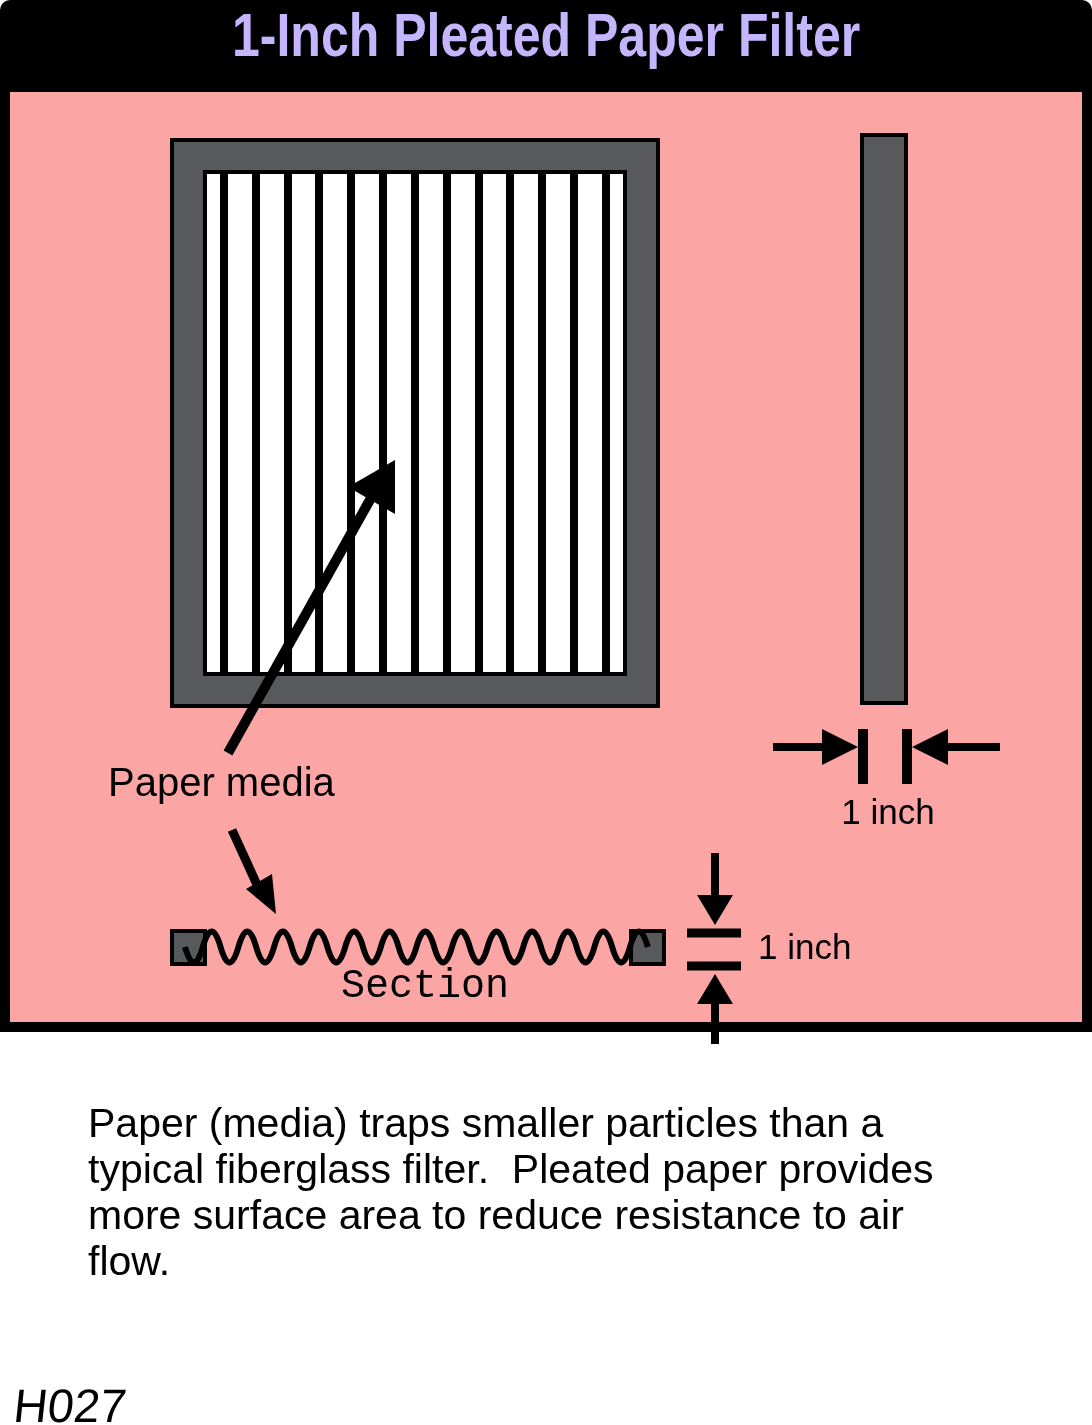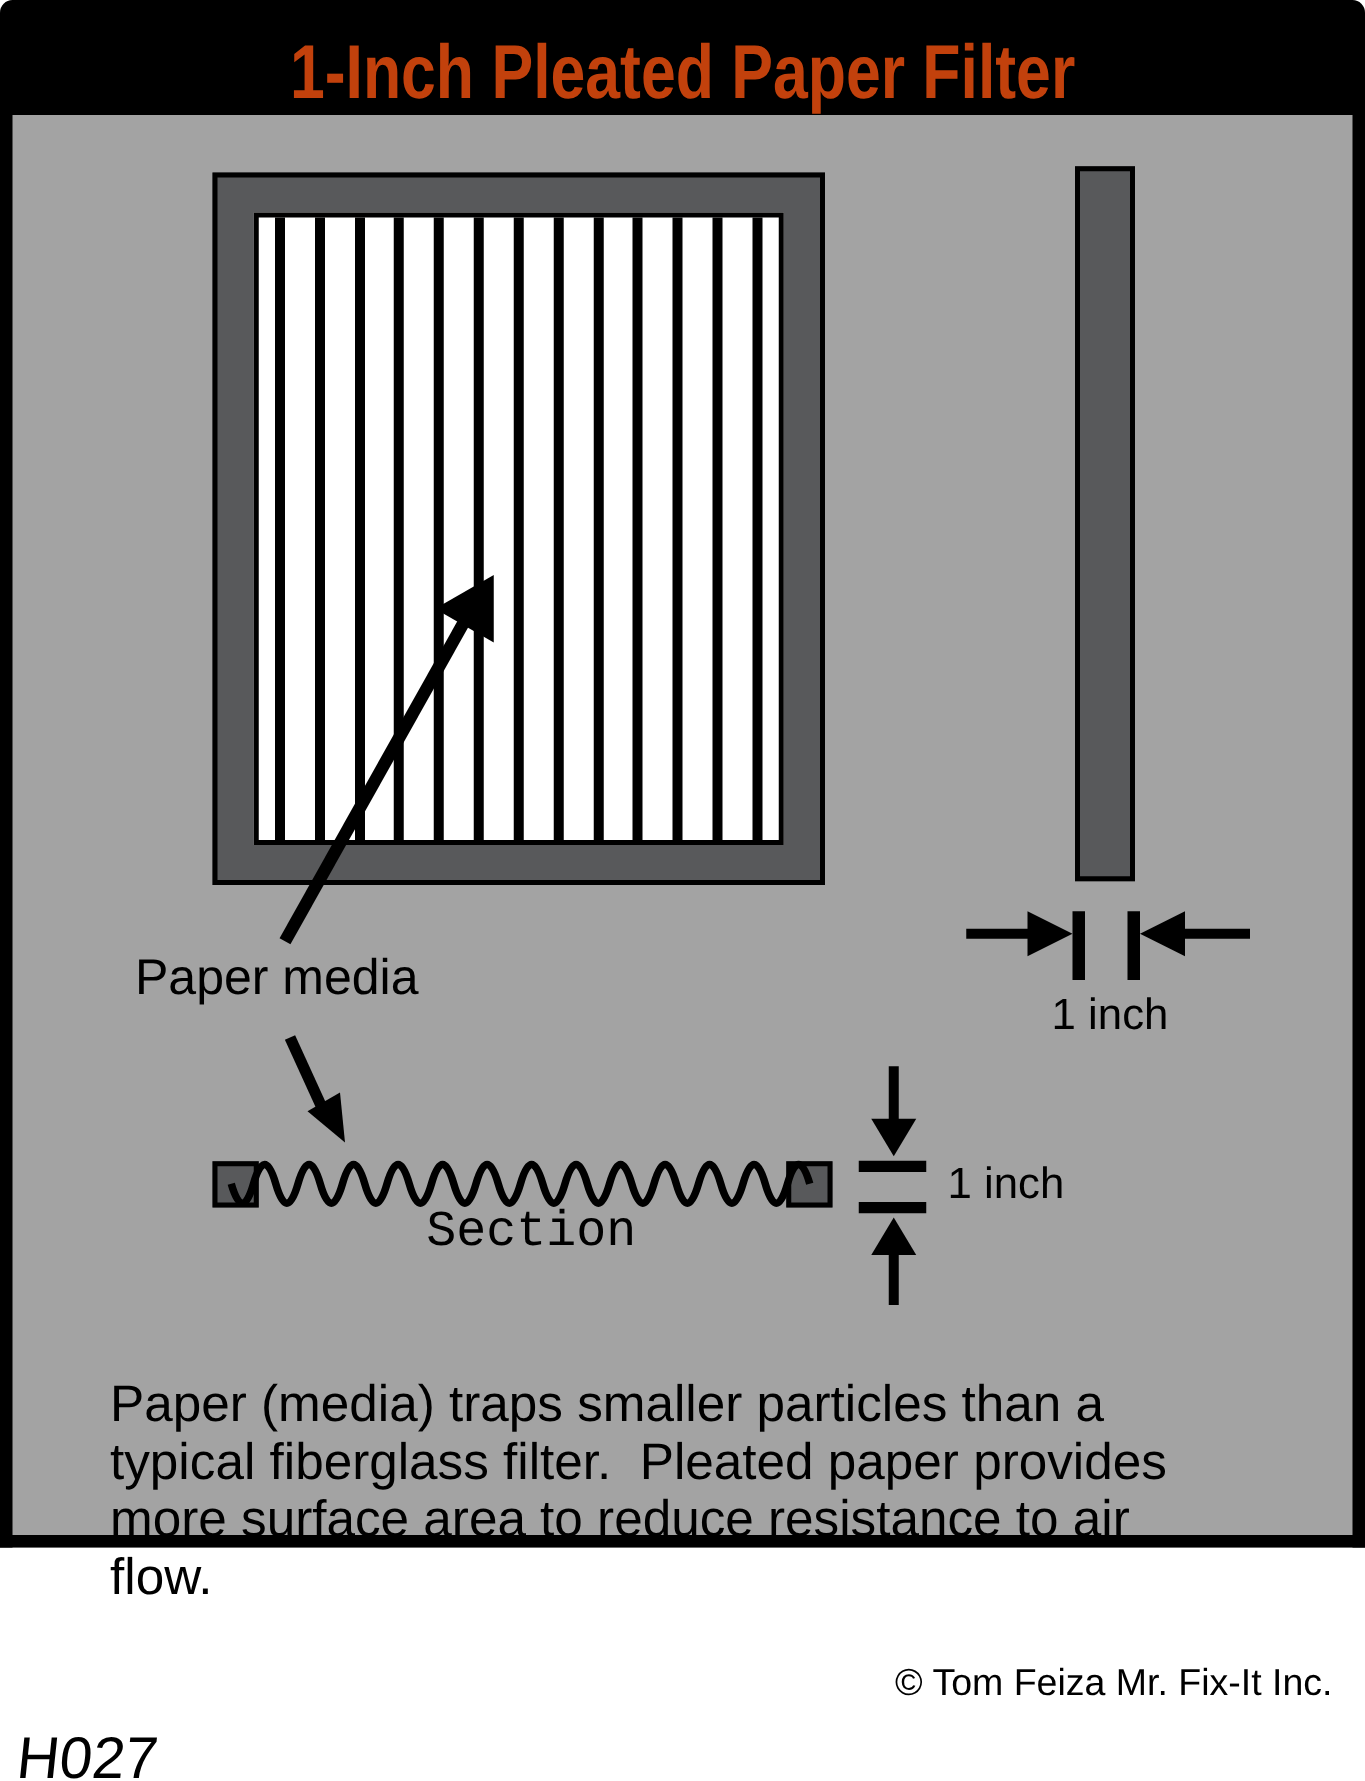--- a/index.html
+++ b/index.html
@@ -6,32 +6,32 @@
   #canvas{
     position:relative;
     width:1092px;height:1425px;
     background:#fff;
     font-family:"Liberation Sans",sans-serif;
     overflow:hidden;
   }
   
   .title-bar{
     position:absolute;left:0;top:0;width:1092px;height:92px;
-    background:#000;color:#c2410c;
-    display:flex;align-items:flex-end;justify-content:center;
+    background:#000;color:#c4b5fd;
+    display:flex;align-items:flex-start;justify-content:center;
     border-radius:10px 10px 0 0;
   }
   .title-bar h1{
     margin:0;font-size:61px;font-weight:bold;letter-spacing:0px;
     transform:scaleX(0.82);white-space:nowrap;
   }
   
   .content-box{
-    position:absolute;left:0;top:92px;width:1092px;height:1146px;
-    box-sizing:border-box;background:#a3a3a3;
+    position:absolute;left:0;top:92px;width:1092px;height:940px;
+    box-sizing:border-box;background:#fca5a5;
     border-left:10px solid #000;border-right:10px solid #000;border-bottom:10px solid #000;padding-left:32px;
   }
   
   .front-view{
     position:absolute;left:160px;top:46px;width:490px;height:570px;
     box-sizing:border-box;background:#58595B;border:4px solid #000;
   }
   .media-panel{
     position:absolute;left:29px;top:28px;width:424px;height:506px;
     box-sizing:border-box;background:#fff;border:4px solid #000;
@@ -148,17 +148,16 @@
     <div class="hand label-paper-media">Paper media</div>
     <div class="hand label-section">Section</div>
     <div class="hand label-inch-side">1 inch</div>
     <div class="hand label-inch-section">1 inch</div>
 
     <div class="hand description">Paper (media) traps smaller particles than a
 typical fiberglass filter.  Pleated paper provides
 more surface area to reduce resistance to air
 flow.</div>
 
-    <div class="hand copyright">©  Tom Feiza Mr. Fix-It Inc.</div>
   </div>
 
   <div class="hand doc-code">H027</div>
 </div>
 
 </body></html>

